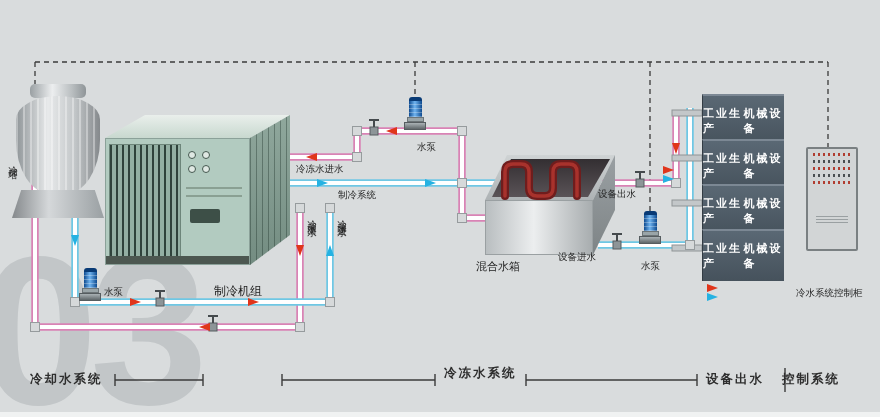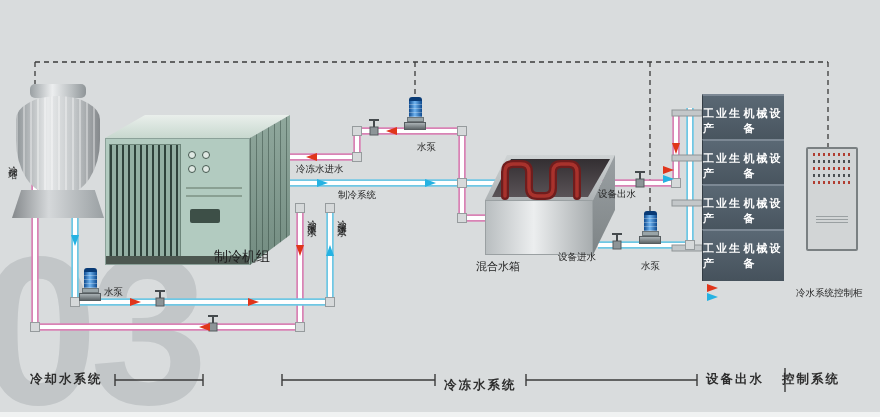--- a/index.html
+++ b/index.html
@@ -292,33 +292,33 @@
   <div class="cabinet">
     <div class="cab-row"></div>
     <div class="cab-row dark"></div>
     <div class="cab-row"></div>
     <div class="cab-row dark"></div>
     <div class="cab-row"></div>
     <div class="cab-vent"></div>
   </div>
 
   <div class="lbl vert" style="left:6px;top:158px;">冷却塔</div>
-  <div class="lbl" style="left:214px;top:248px;font-size:14px;">制冷机组</div>
+  <div class="lbl" style="left:214px;top:283px;font-size:12px;">制冷机组</div>
   <div class="lbl" style="left:476px;top:259px;font-size:11px;">混合水箱</div>
   <div class="lbl" style="left:796px;top:287px;">冷水系统控制柜</div>
   <div class="lbl" style="left:104px;top:286px;">水泵</div>
   <div class="lbl" style="left:417px;top:141px;">水泵</div>
   <div class="lbl" style="left:641px;top:260px;">水泵</div>
   <div class="lbl" style="left:296px;top:163px;">冷冻水进水</div>
   <div class="lbl" style="left:338px;top:189px;">制冷系统</div>
   <div class="lbl vert" style="left:305px;top:212px;">冷却水出水</div>
   <div class="lbl vert" style="left:335px;top:212px;">冷却水进水</div>
   <div class="lbl" style="left:598px;top:188px;">设备出水</div>
   <div class="lbl" style="left:558px;top:251px;">设备进水</div>
 
   <div class="seclbl" style="left:30px;top:371px;">冷却水系统</div>
   <div class="seclbl" style="left:212px;top:371px;margin-top:48px;">制冷系统</div>
-  <div class="seclbl" style="left:444px;top:377px;">冷冻水系统</div>
+  <div class="seclbl" style="left:444px;top:365px;">冷冻水系统</div>
   <div class="seclbl" style="left:706px;top:371px;">设备出水</div>
   <div class="seclbl" style="left:782px;top:371px;">控制系统</div>
 
   <div class="bottom-strip"></div>
 </div>
 
 </body></html>

